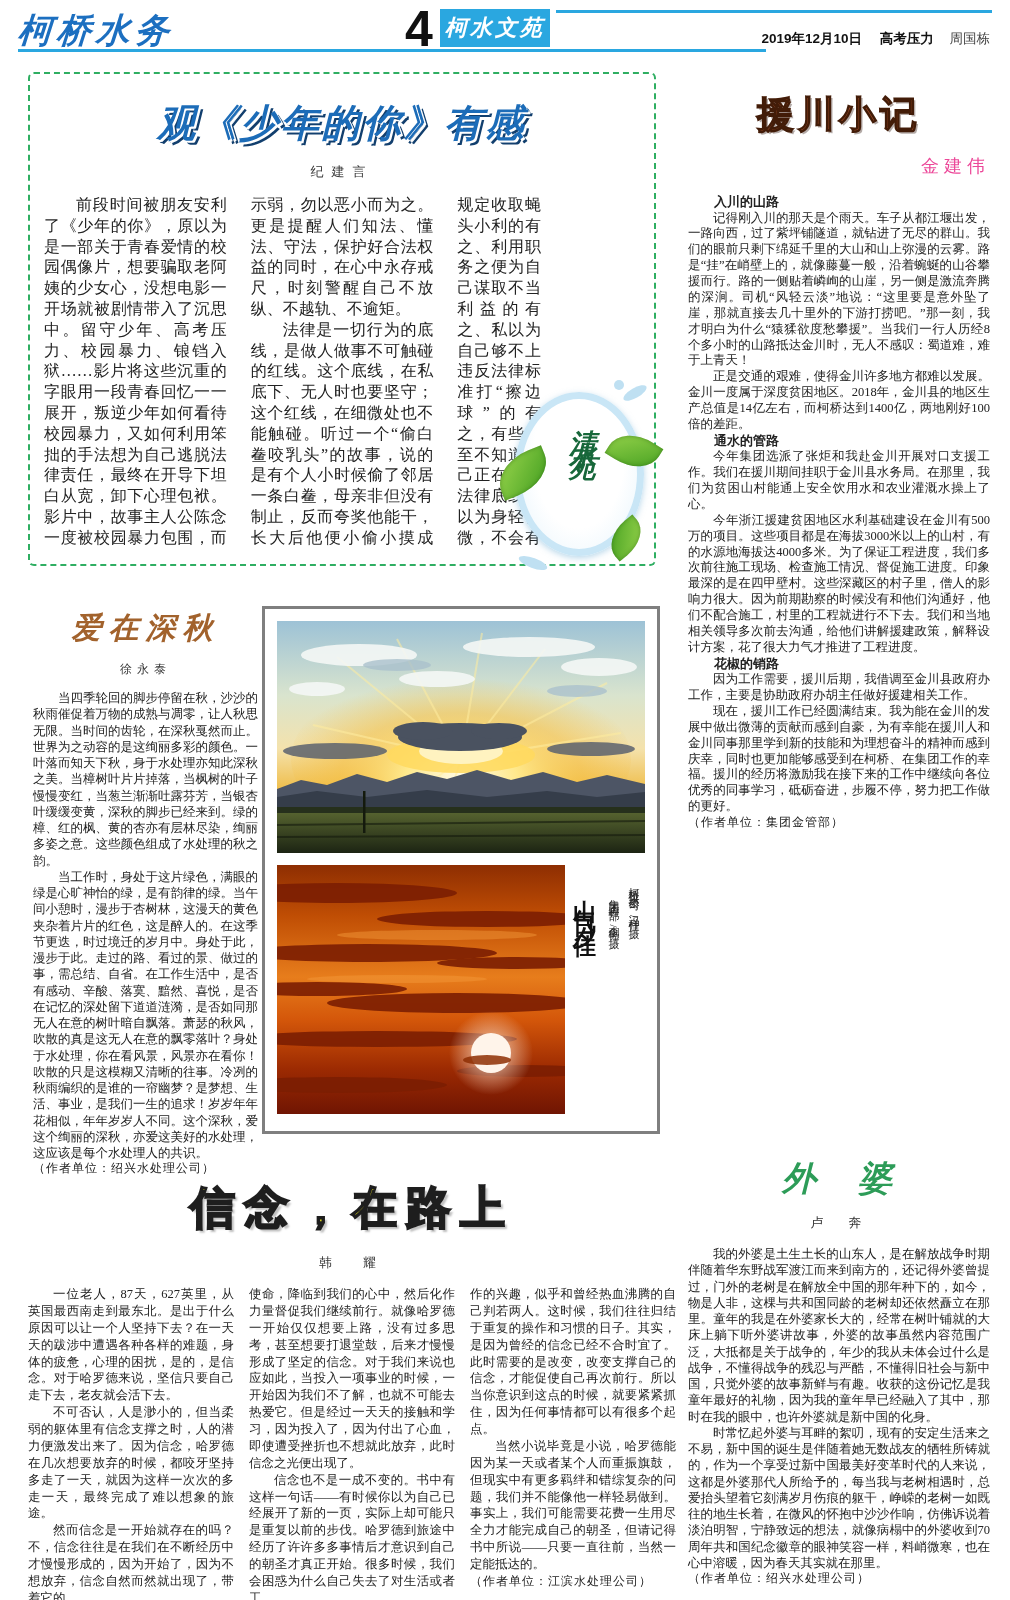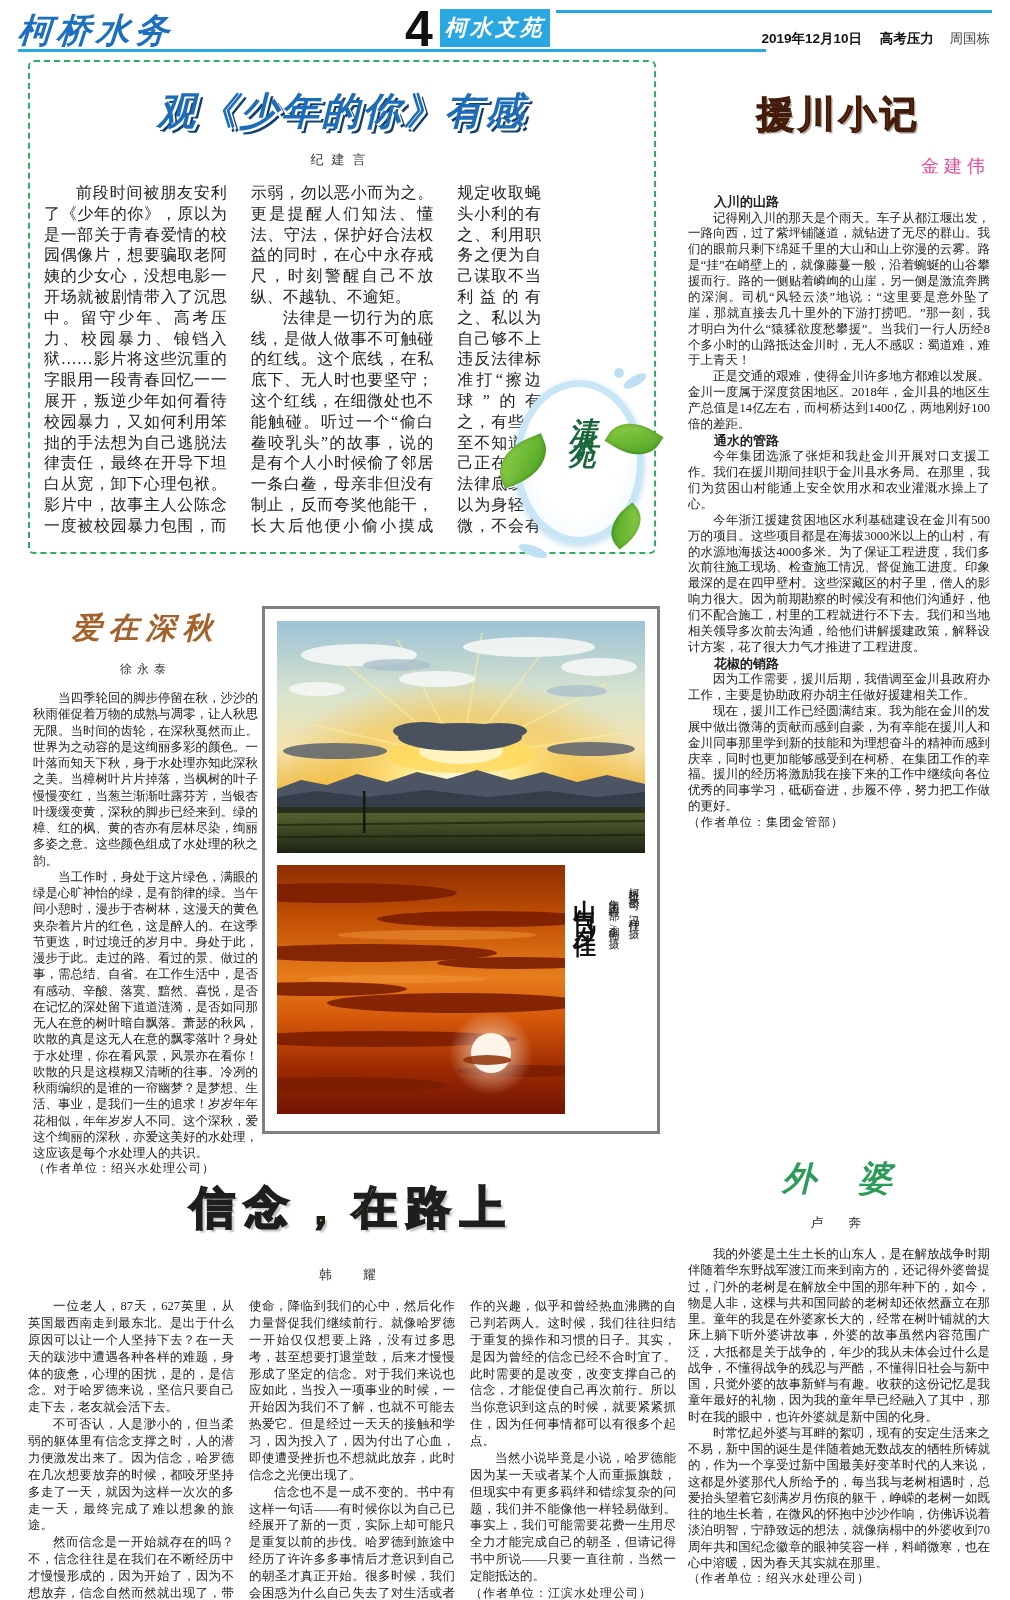--- a/index.html
+++ b/index.html
@@ -19,21 +19,21 @@
   .dateline{position:absolute;right:20px;top:30px;font-size:13.5px;font-weight:bold;
     font-family:"Liberation Sans","DejaVu Sans",sans-serif;color:#111}
   .dateline .ed-name{font-weight:normal;font-family:"Liberation Serif",serif;color:#444;margin-left:12px}
   .dateline .ed-label{margin-left:14px}
   
   .art p{margin:0;text-indent:2em;text-align:justify}
   .art p.cont{text-indent:0}
   .sig{text-align:right;font-size:12px;margin-top:6px;letter-spacing:1px;text-indent:0 !important}
   .subhead{font-weight:bold;font-family:"Liberation Sans","DejaVu Sans",sans-serif;font-size:13px}
   
-  .movie-box{position:absolute;left:28px;top:60px;width:628px;height:494px;border:2.5px dashed #2fae62;
+  .movie-box{position:absolute;left:28px;top:72px;width:628px;height:494px;border:2.5px dashed #2fae62;
     border-radius:6px;box-sizing:border-box;padding:8px 14px}
   .movie-title{text-align:center;font-size:38px;font-weight:bold;font-style:italic;color:#1c6cb8;
     letter-spacing:3px;margin-top:16px;text-shadow:2px 2px 0 #ffffff,4px 4px 0 #123f6e}
   .movie-author{text-align:center;font-size:13px;letter-spacing:8px;margin:14px 0 14px;color:#333}
   .movie-cols{display:flex;gap:24px;font-size:16px;line-height:1.3;height:352px;overflow:hidden}
   .movie-cols .col{flex:1;min-width:0}
   .badge-gap{float:right;width:92px;height:235px;margin-top:102px;margin-left:7px}
   
   .qsy{position:absolute;right:0px;bottom:-8px;width:152px;height:190px}
   .qsy-oval{position:absolute;left:12px;top:10px;right:10px;bottom:16px;border-radius:50%;
@@ -71,21 +71,21 @@
   .cap-title{writing-mode:vertical-rl;font-size:23px;font-weight:800;letter-spacing:9px;margin-top:16px;
     font-family:"Liberation Sans","DejaVu Sans",sans-serif;color:#111}
   .cap-credit{writing-mode:vertical-rl;font-size:11px;letter-spacing:2.5px;color:#222}
   .cred2{margin-top:26px}
   .cred1{margin-top:14px}
   
   .belief{position:absolute;left:28px;top:1178px;width:648px}
   .belief-title{text-align:center;font-size:45px;font-weight:800;letter-spacing:9px;
     font-family:"Liberation Sans","DejaVu Sans",sans-serif;color:#d9d41d;-webkit-text-stroke:2px #1e1e1e;
     text-shadow:3px 3px 2px rgba(0,0,0,.25)}
-  .belief-author{text-align:center;font-size:13px;letter-spacing:9px;margin:28px 0 14px;color:#333}
+  .belief-author{text-align:center;font-size:13px;letter-spacing:9px;margin:16px 0 14px;color:#333}
   .belief-cols{display:flex;gap:15px;font-size:12.5px;line-height:1.35;height:360px;overflow:hidden}
   .belief-cols .col{flex:1;min-width:0}
   
   .grandma{position:absolute;left:688px;top:1156px;width:302px}
   .grandma-title{text-align:center;font-size:34px;font-weight:bold;font-style:italic;color:#2d9c58;letter-spacing:4px}
   .grandma-author{text-align:center;font-size:13px;letter-spacing:6px;margin:12px 0 14px;color:#333}
   .grandma .art-body{font-size:12.5px;line-height:1.3}
 </style>
 </head>
 <body>

